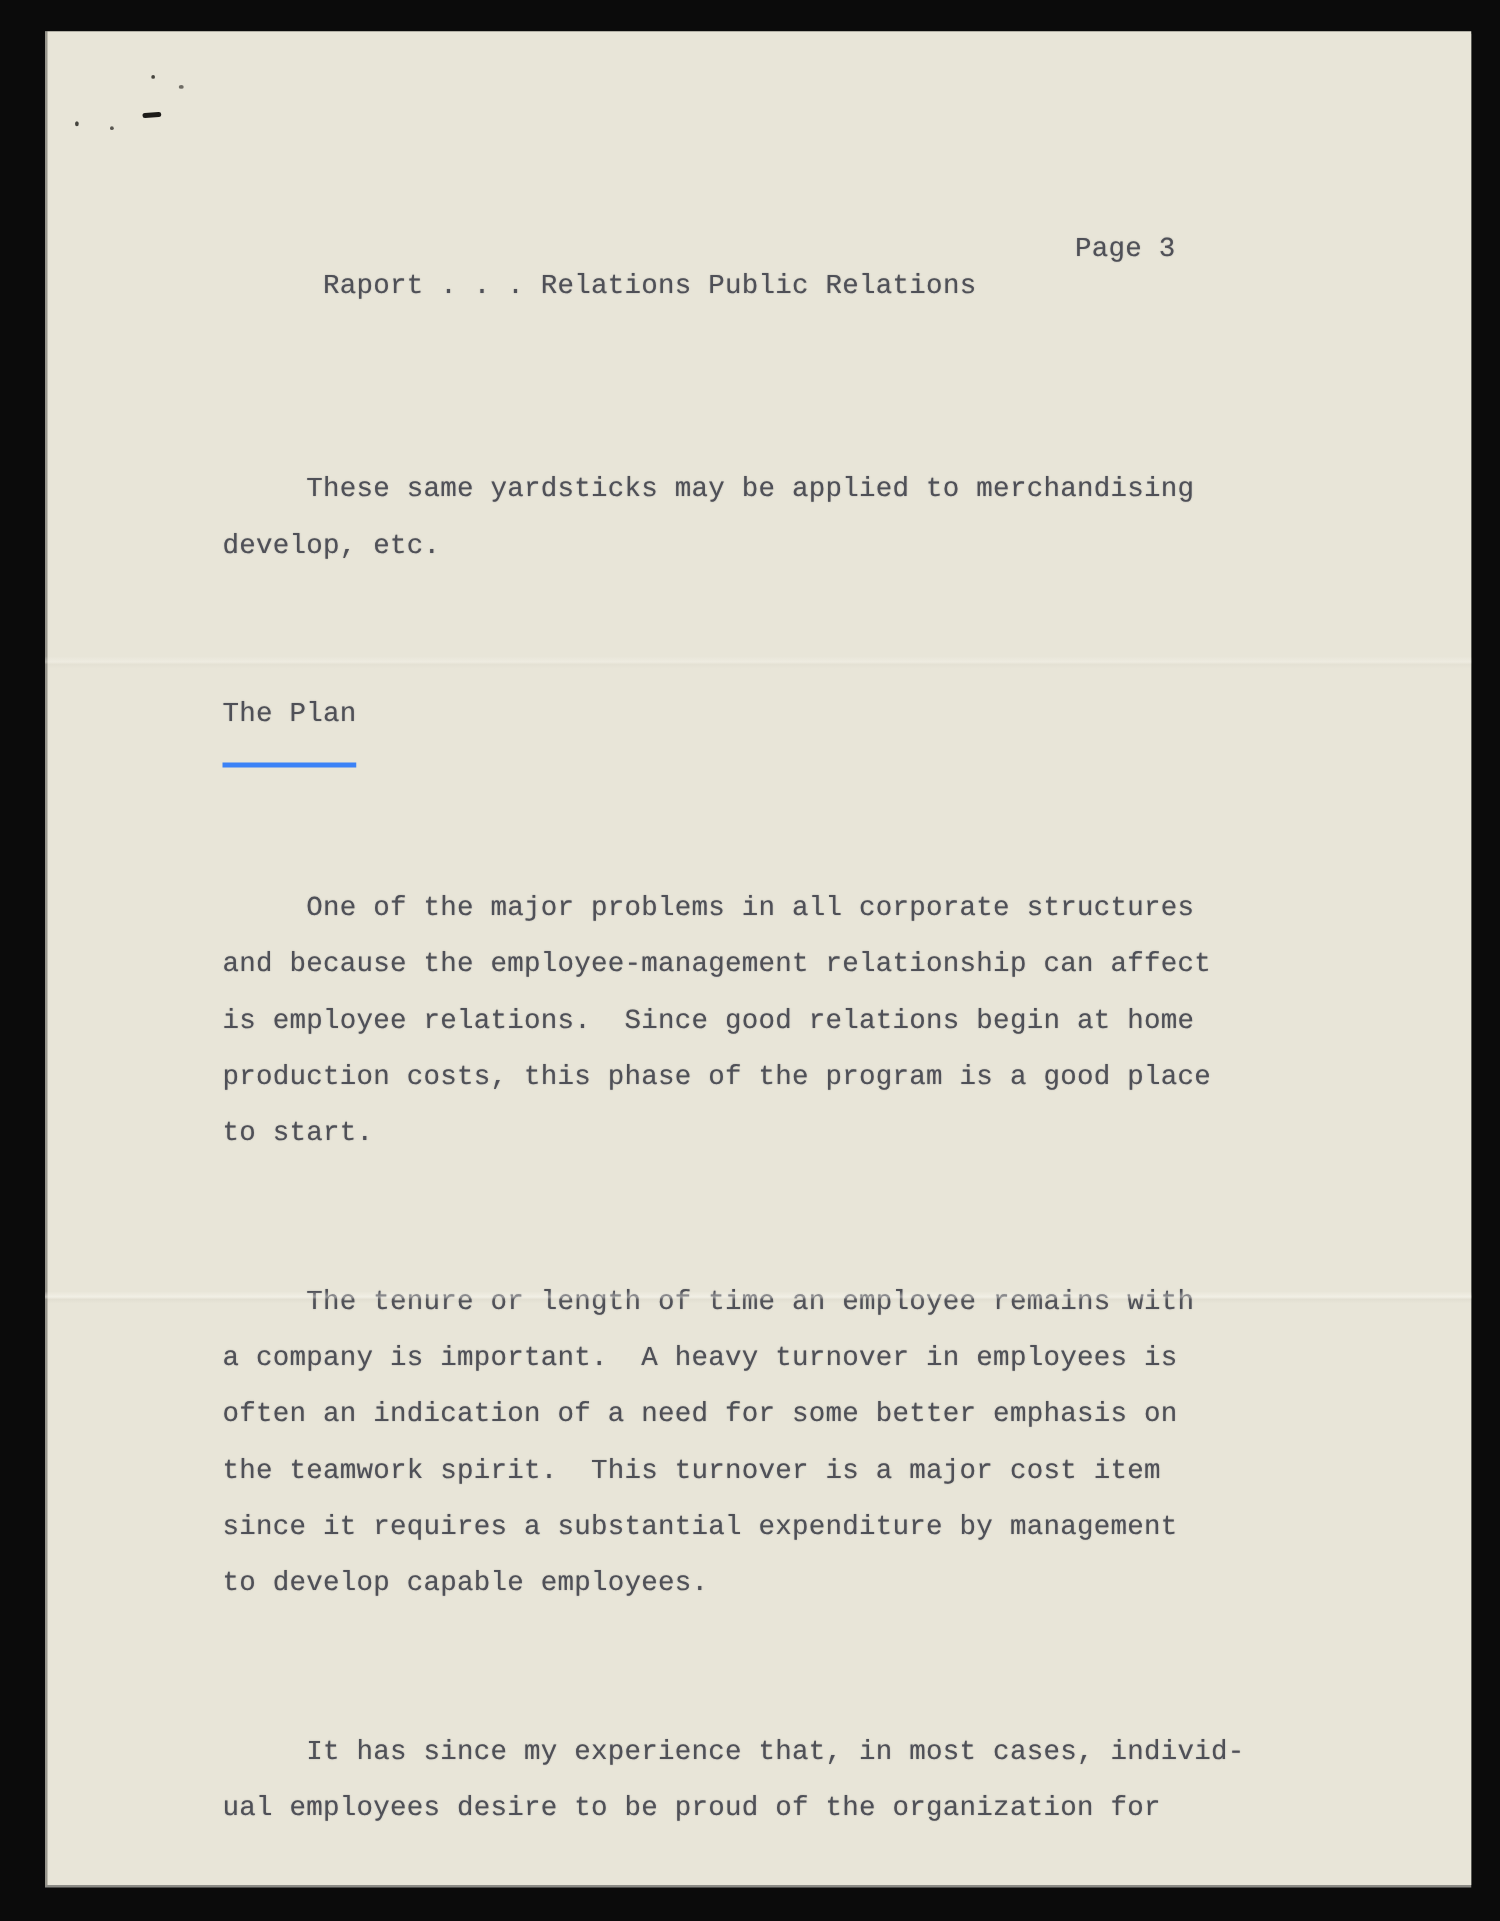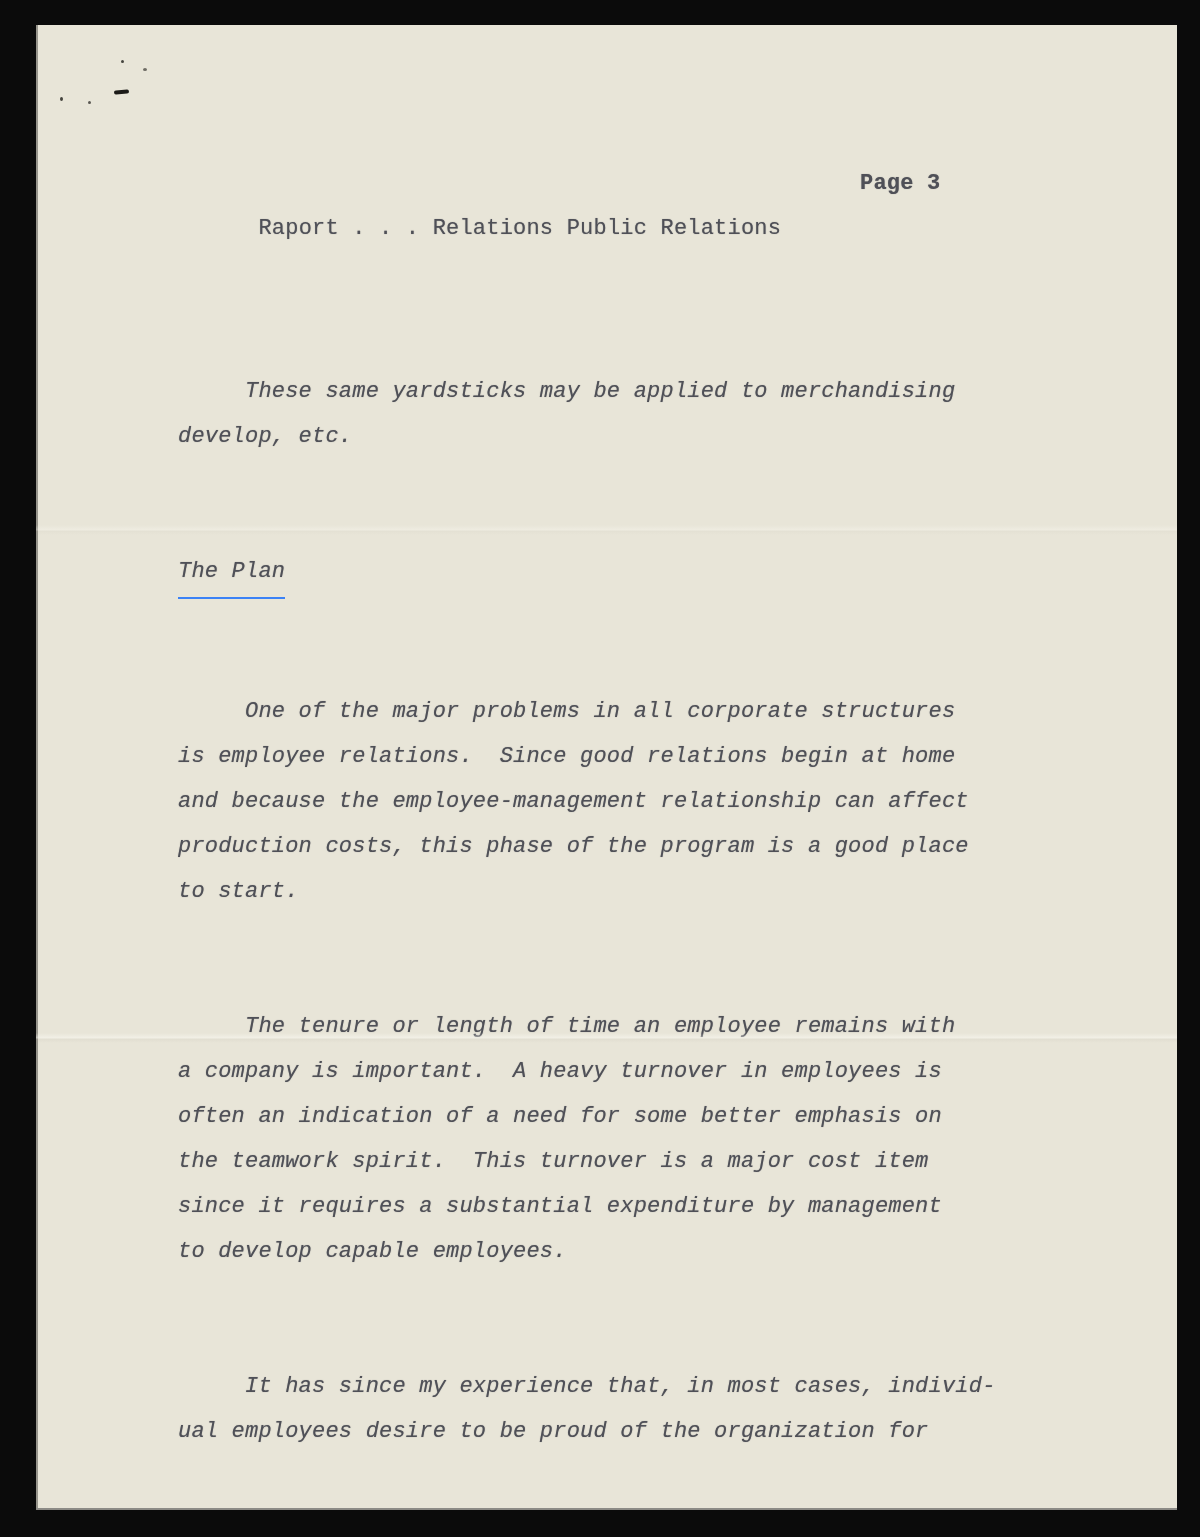--- a/index.html
+++ b/index.html
@@ -76,37 +76,36 @@
   .header-row {
     position: absolute;
     left: 142px;
     top: 136px;
     width: 900px;
     height: 45px;
   }
   .header-right {
     position: absolute;
     left: 682px;
-    top: 0;
-    font-weight: bold;
+    top: 16px;
   }
 
   .body-text {
     position: absolute;
     left: 142px;
     top: 254px;
     width: 940px;
   }
 
-  .line { white-space: pre; font-style: italic; }
+  .line { white-space: pre; }
 
   .underlined {
     display: inline-block;
-    border-bottom: 2px solid #3b82f6;
-    padding-bottom: 3px;
+    border-bottom: 4px solid #3b82f6;
+    padding-bottom: 16px;
   }
 </style>
 </head>
 <body>
 
 <div class="scan-bg">
 
   <div class="paper">
 
     <span class="speck speck-dash"></span>
@@ -116,21 +115,21 @@
     <span class="speck speck-d"></span>
 
     <div class="header-row typed">
       <span>Raport . . . Relations Public Relations</span>
       <span class="header-right">Page 3</span>
     </div>
 
     <div class="body-text typed">
       <div><div class="line">     These same yardsticks may be applied to merchandising</div><div class="line">develop, etc.</div></div>
       <div class="line"><span class="underlined">The Plan</span></div>
-      <div><div class="line">     One of the major problems in all corporate structures</div><div class="line">is employee relations.  Since good relations begin at home</div><div class="line">and because the employee-management relationship can affect</div><div class="line">production costs, this phase of the program is a good place</div><div class="line">to start.</div></div>
+      <div><div class="line">     One of the major problems in all corporate structures</div><div class="line">and because the employee-management relationship can affect</div><div class="line">is employee relations.  Since good relations begin at home</div><div class="line">production costs, this phase of the program is a good place</div><div class="line">to start.</div></div>
       <div><div class="line">     The tenure or length of time an employee remains with</div><div class="line">a company is important.  A heavy turnover in employees is</div><div class="line">often an indication of a need for some better emphasis on</div><div class="line">the teamwork spirit.  This turnover is a major cost item</div><div class="line">since it requires a substantial expenditure by management</div><div class="line">to develop capable employees.</div></div>
       <div><div class="line">     It has since my experience that, in most cases, individ-</div><div class="line">ual employees desire to be proud of the organization for</div></div>
     </div>
 
     <div class="crease crease-1"></div>
     <div class="crease crease-2"></div>
 
   </div>
 </div>
 

